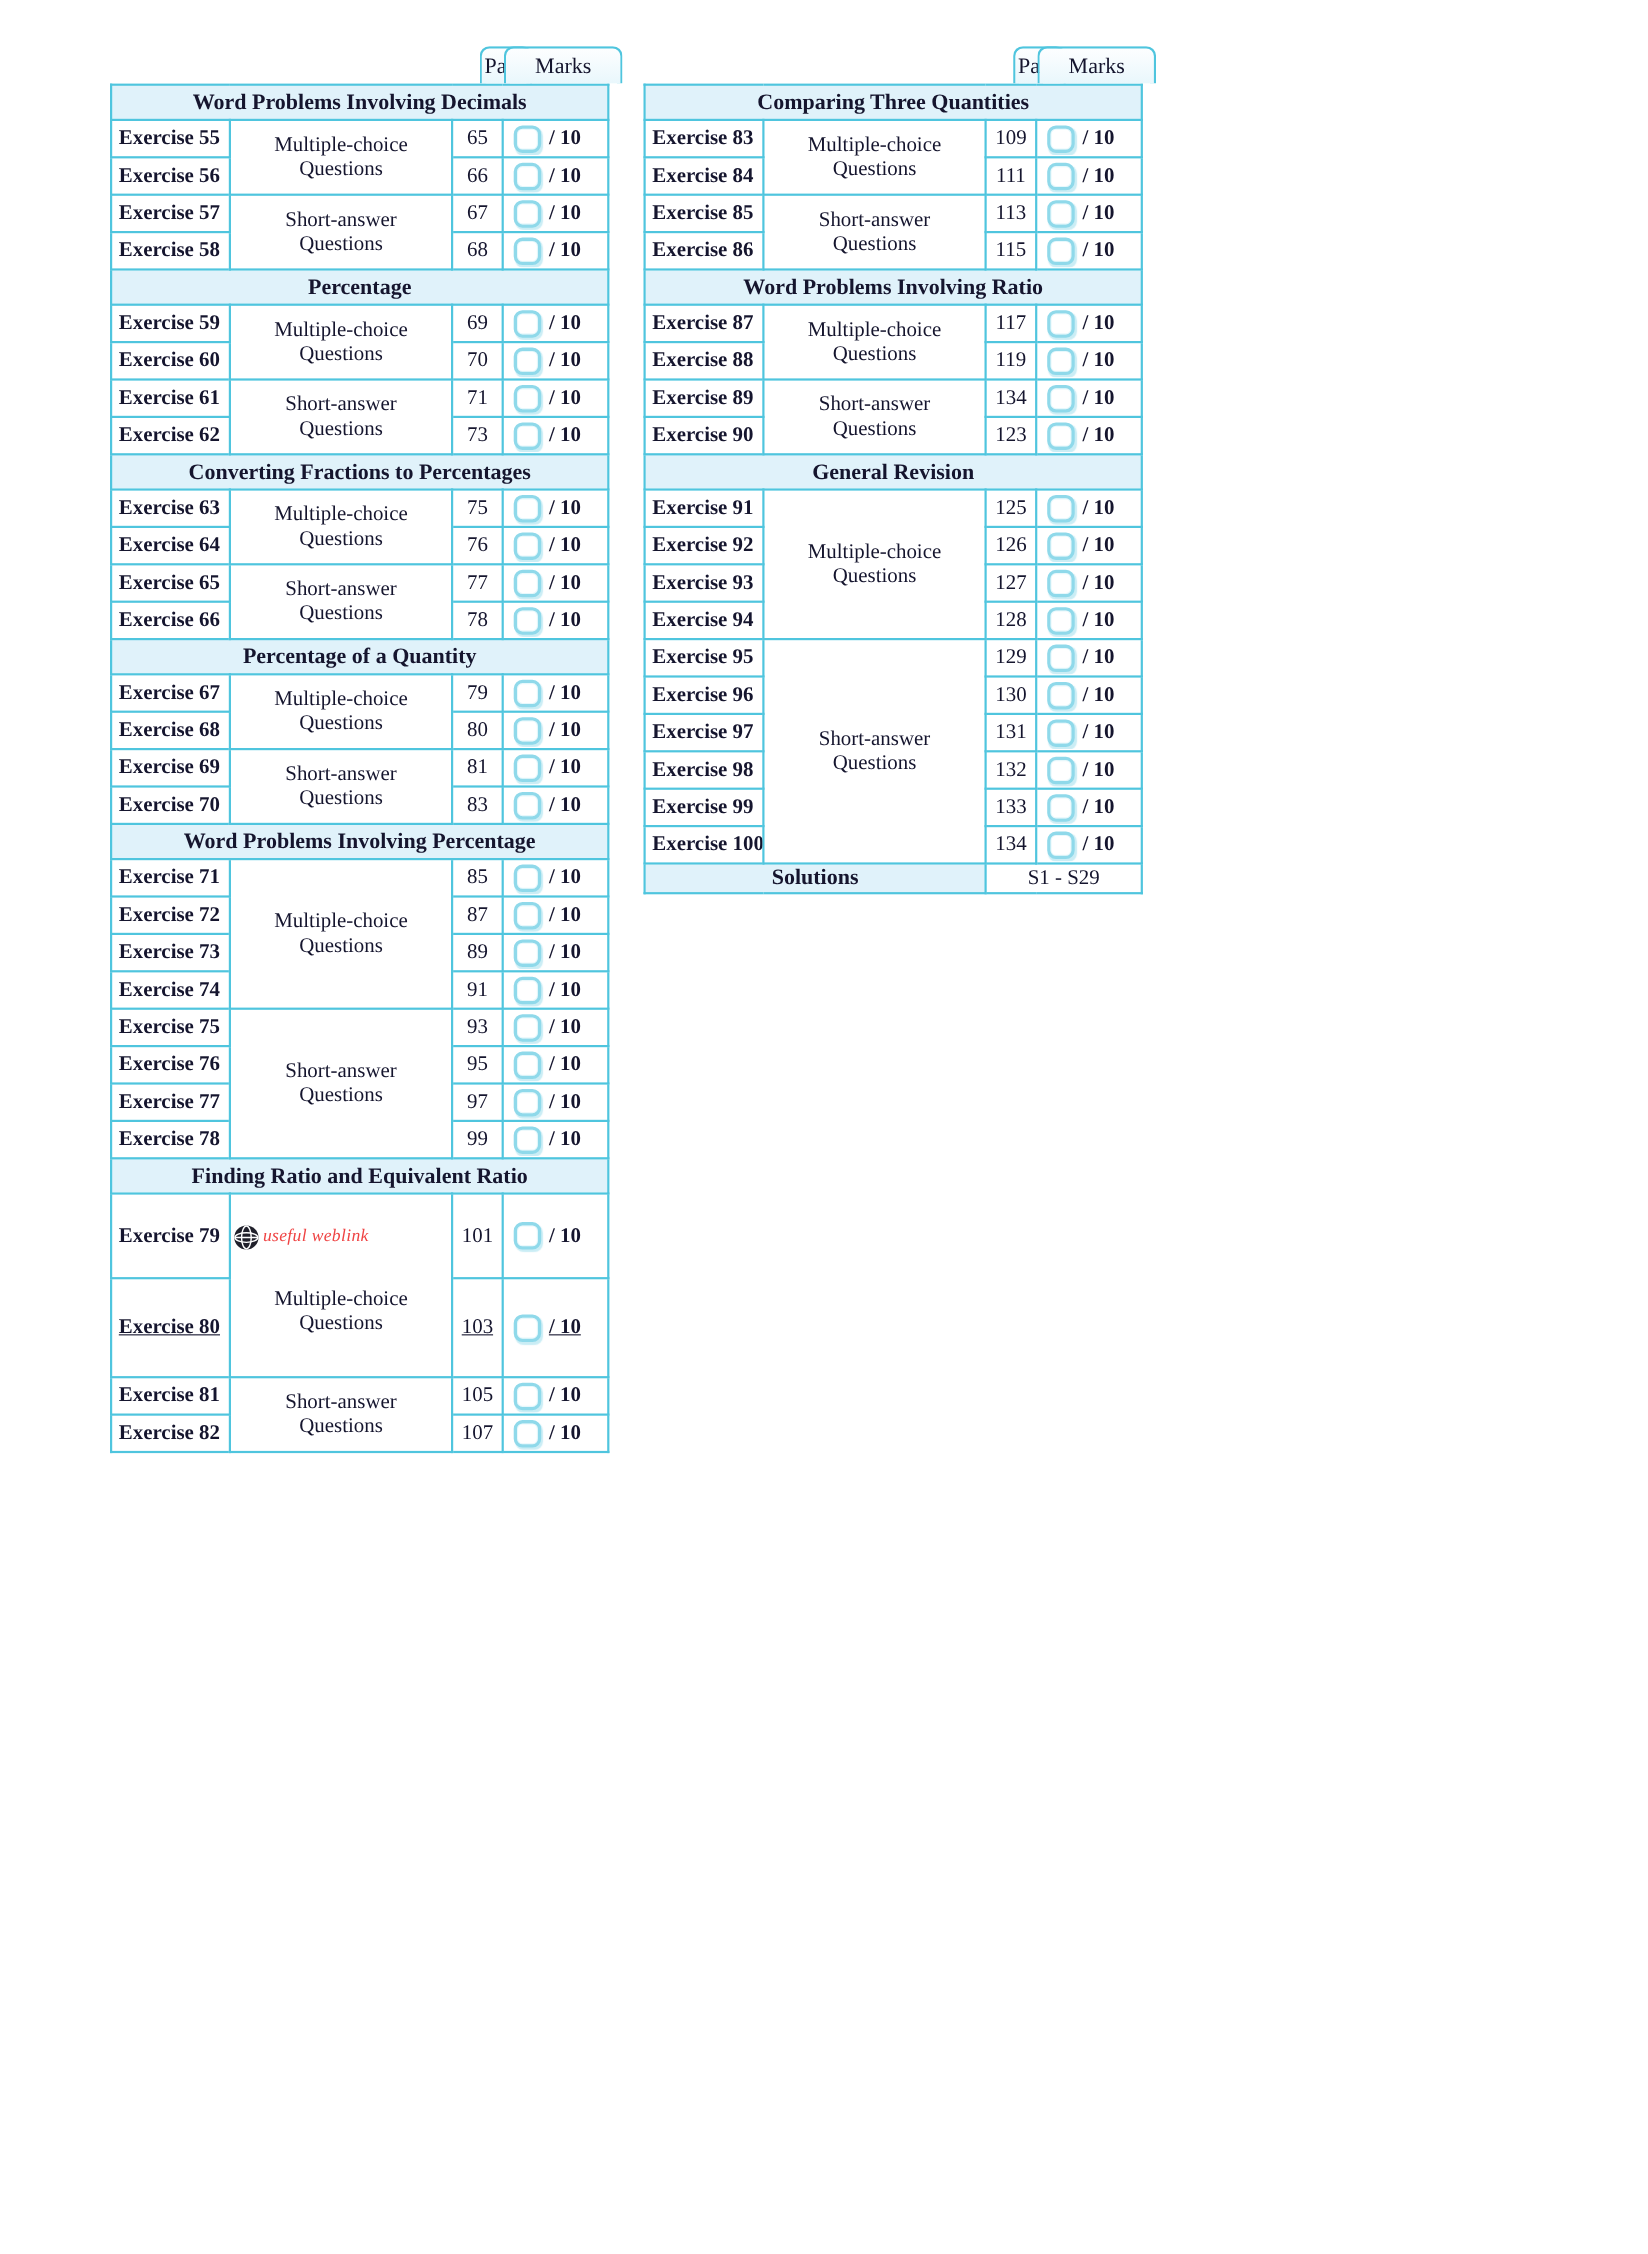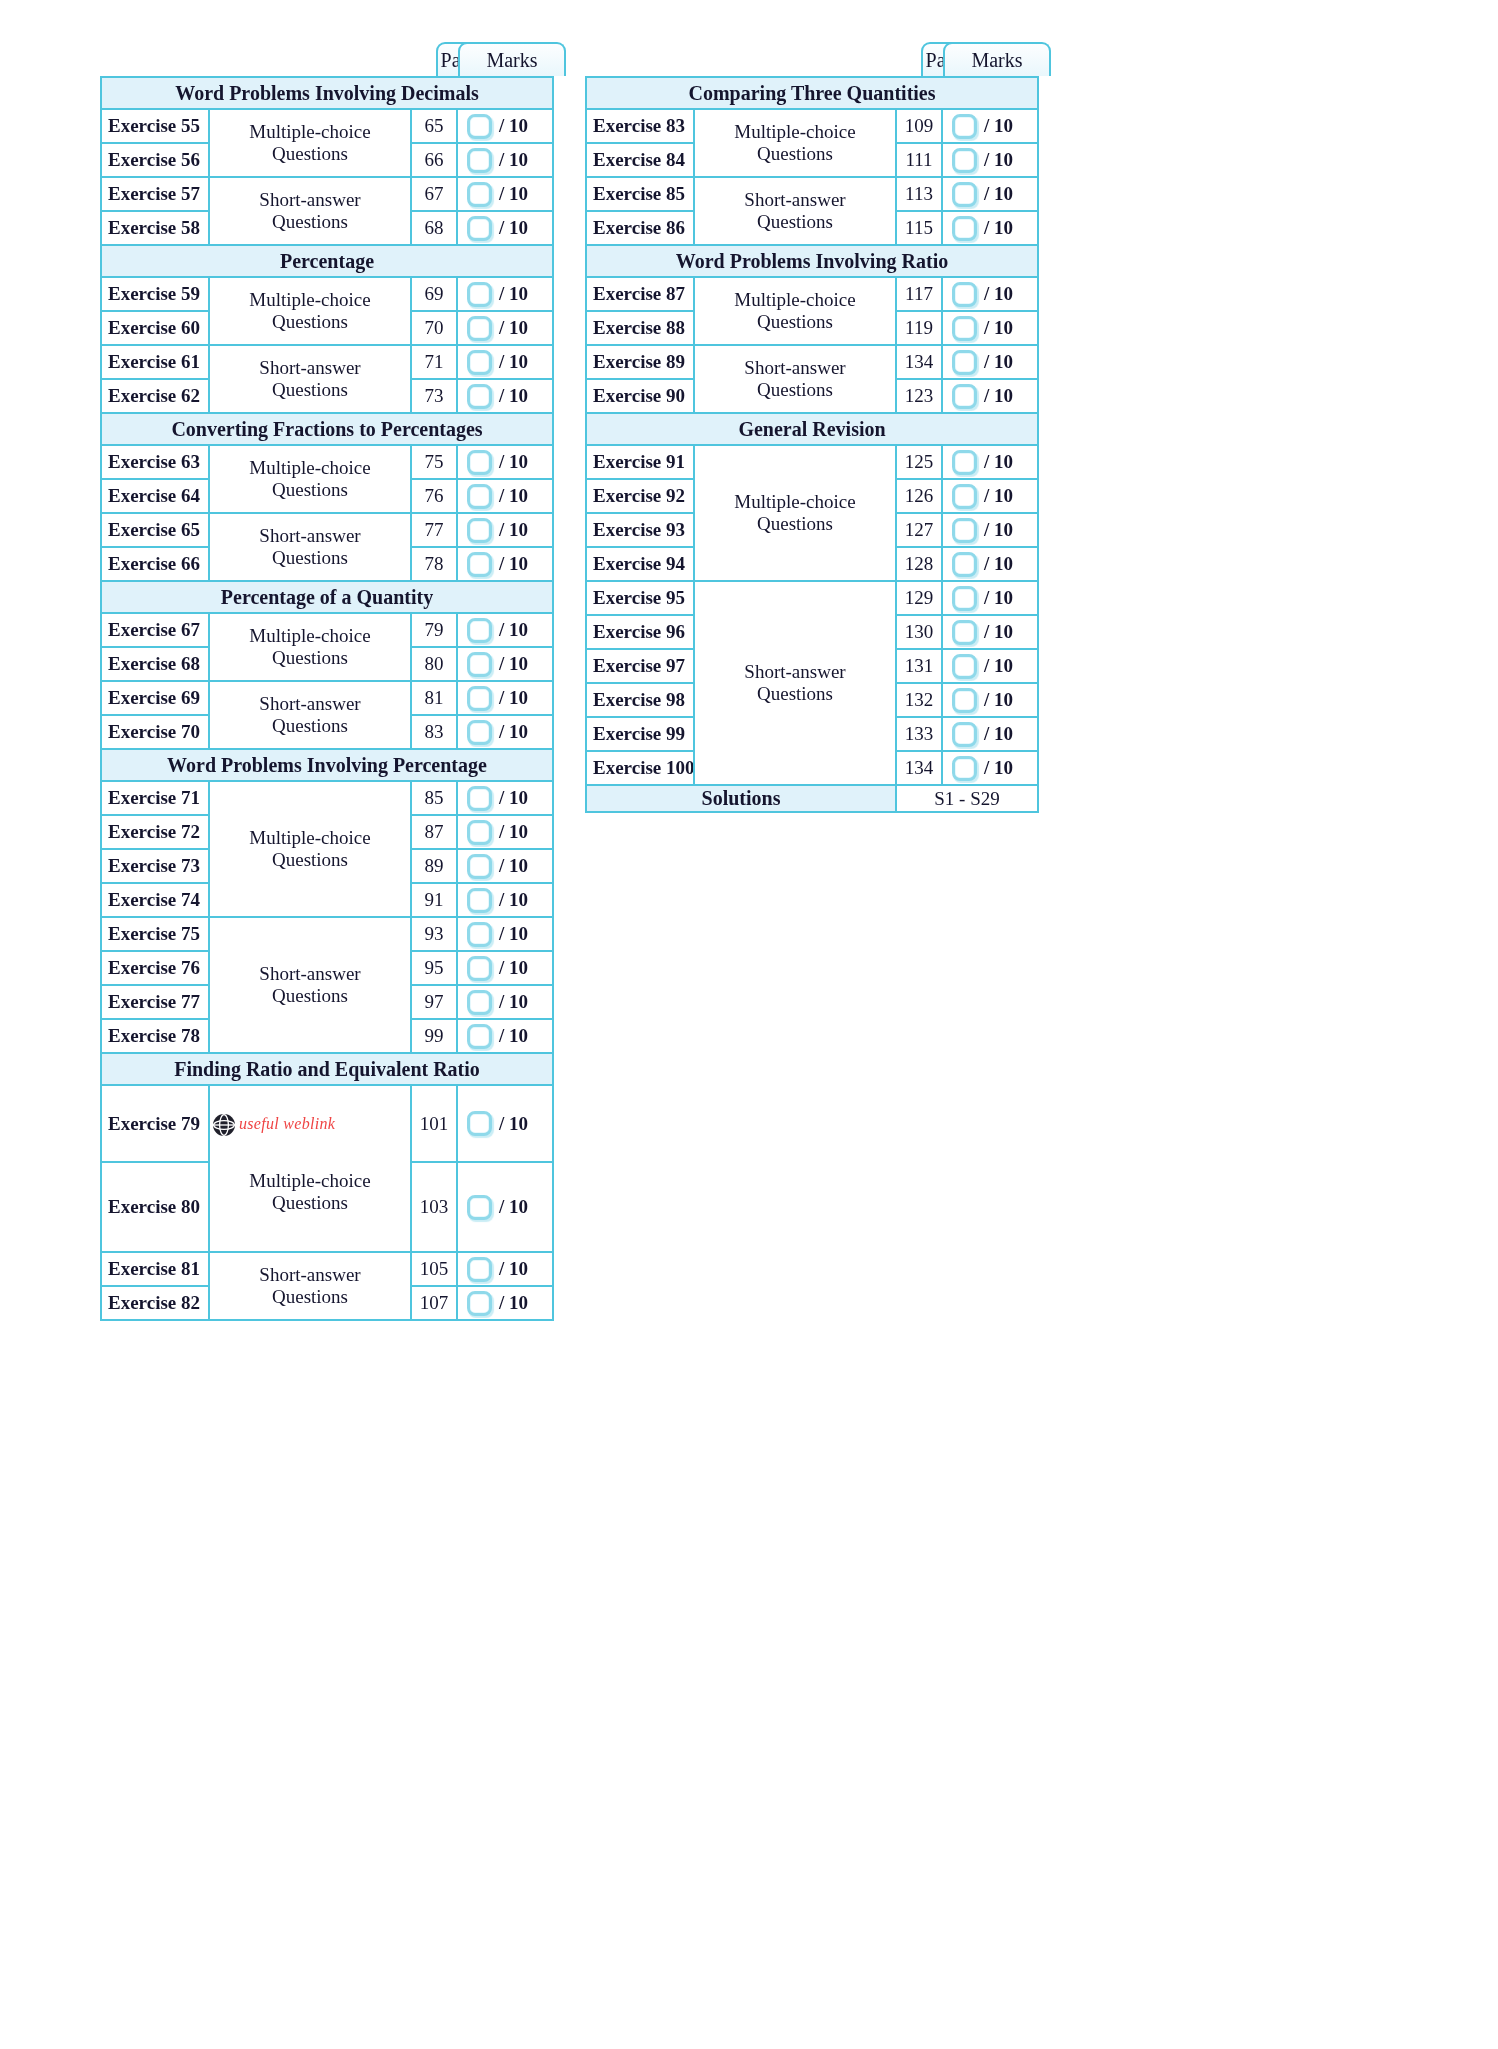--- a/index.html
+++ b/index.html
@@ -38,21 +38,21 @@
   col.col-marks{width:96px;}
   td{border:2px solid var(--border);overflow:hidden;vertical-align:middle;}
 
   tr.section{height:32px;}
   td.section-title{
     background:var(--header-bg);text-align:center;font-weight:bold;
     font-size:20px;padding:2px 12px;
   }
   tr.row{height:34px;}
   tr.tall-a{height:77px;}
-  tr.tall-b{height:90px;}
+  tr.tall-b{height:90px;text-decoration:underline;}
 
   td.cell-ex{font-weight:bold;font-size:19px;padding:0 2px 0 6px;white-space:nowrap;}
   td.cell-desc{text-align:center;font-size:19px;line-height:1.18;padding:2px 10px;margin-top:35px;}
   td.cell-page{text-align:center;font-size:19px;padding:0;}
   td.cell-marks{padding:0;border-radius:10px;}
   .marks-inner{display:flex;align-items:center;gap:7px;padding-left:9px;height:100%;}
   .marks-box{
     width:25px;height:25px;flex:none;border:3px solid #8fd9ea;border-radius:8px;
     background:#ffffff;box-shadow:1.5px 2px 1px rgba(79,197,222,.30), inset 0 0 0 1px #e7f8fc;
   }

